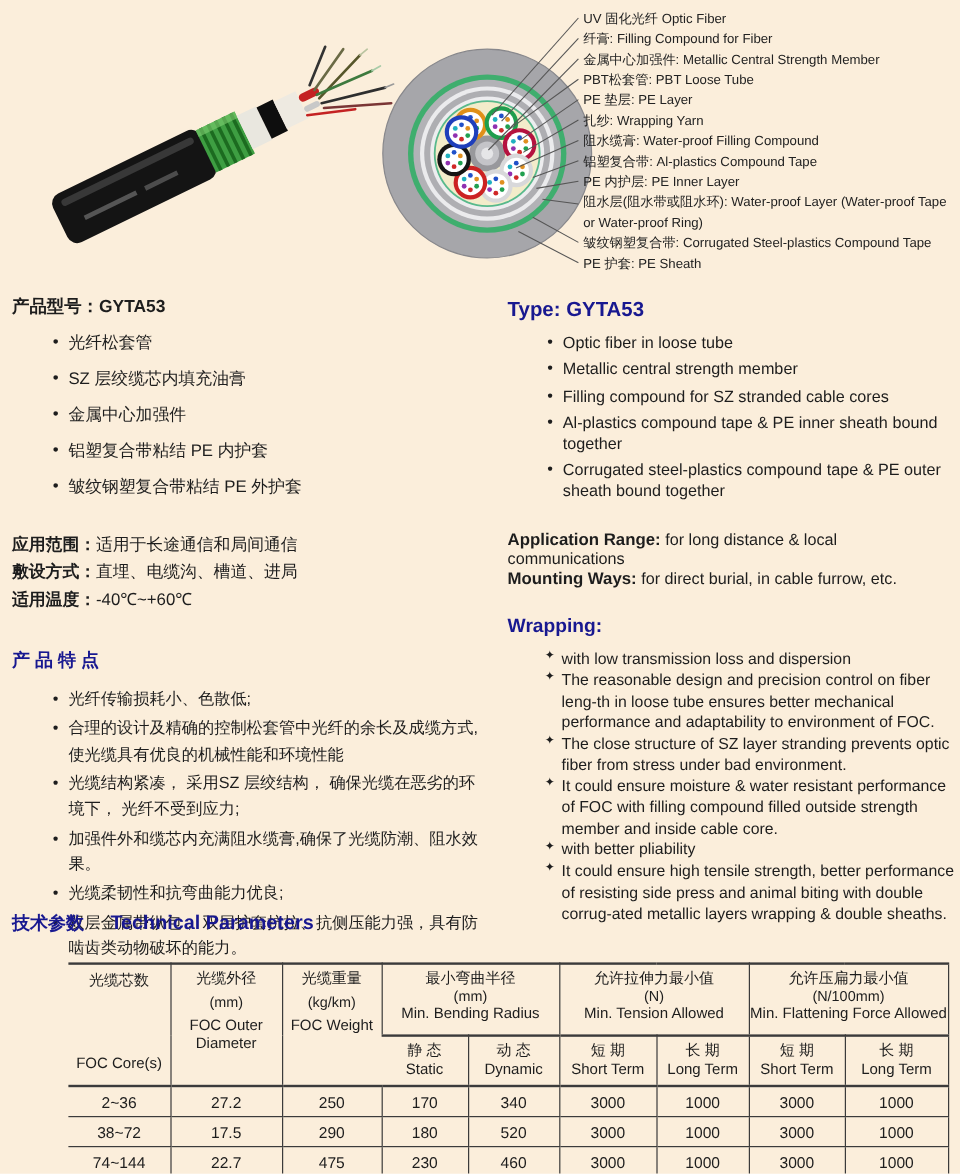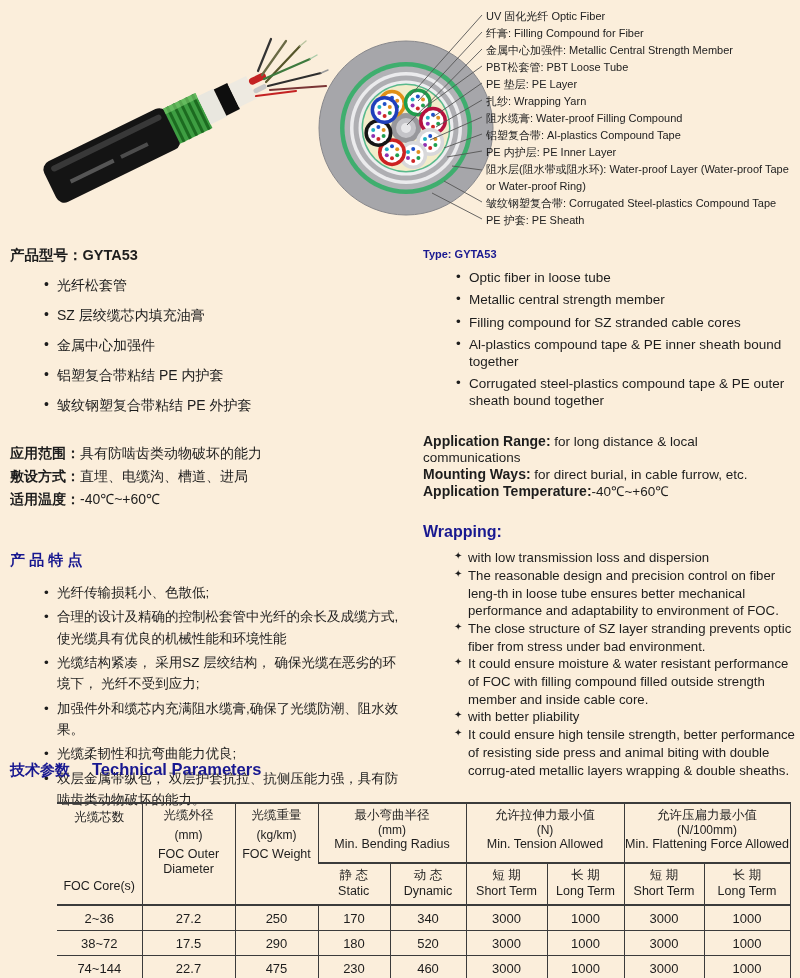--- a/index.html
+++ b/index.html
@@ -17,25 +17,25 @@
   .left-col  { position:absolute; left:10px;  top:246px; width:392px; }
   .right-col { position:absolute; left:423px; top:248px; width:374px; }
   .zh-title { font-size:14.5px; font-weight:bold; margin:0; }
   ul { list-style:none; margin:0; padding:0; }
   .zh-bullets { margin:12px 0 0 34px; }
   .zh-bullets li { position:relative; font-size:14px; margin-bottom:12px; padding-left:13px; }
   .zh-bullets li::before { content:"•"; position:absolute; left:0; top:-1px; }
   .info-block { margin-top:27px; }
   .info-row { font-size:14px; line-height:23px; }
   .info-row .lbl { font-weight:bold; }
-  .zh-feat-title { color:#181890; font-weight:bold; font-size:15px; margin-top:40px; }
+  .zh-feat-title { color:#181890; font-weight:bold; font-size:15px; margin-top:30px; }
   .zh-features { margin:12px 0 0 34px; }
   .zh-features li { position:relative; font-size:13.5px; line-height:1.58; margin-bottom:3px; padding-left:13px; }
   .zh-features li::before { content:"•"; position:absolute; left:0; top:0; }
-  .en-title { color:#181890; font-weight:bold; font-size:11px; margin:0; }
+  .en-title { color:#181890; font-weight:bold; font-size:17px; margin:0; }
   .en-bullets { margin:10px 0 0 33px; }
   .en-bullets li { position:relative; font-size:13.5px; line-height:1.22; margin-bottom:6px; padding-left:13px; }
   .en-bullets li::before { content:"•"; position:absolute; left:0; top:-1px; }
   .en-info { margin-top:24px; }
   .en-info .info-row { font-size:13.5px; line-height:16px; }
   .en-info .lbl { font-size:14px; }
   .en-feat-title { color:#181890; font-weight:bold; font-size:16px; margin-top:23px; }
   .en-features { margin:8px 0 0 33px; }
   .en-features li { position:relative; font-size:13.2px; line-height:1.34; padding-left:12px; }
   .en-features li::before { content:"\2726"; position:absolute; left:-2px; top:0; font-size:10px; }
@@ -205,21 +205,21 @@
   <div class="left-col">
     <p class="zh-title"><span>产品型号：</span><span>GYTA53</span></p>
     <ul class="zh-bullets">
       <li>光纤松套管</li>
       <li>SZ 层绞缆芯内填充油膏</li>
       <li>金属中心加强件</li>
       <li>铝塑复合带粘结 PE 内护套</li>
       <li>皱纹钢塑复合带粘结 PE 外护套</li>
     </ul>
     <div class="info-block">
-      <div class="info-row"><span class="lbl">应用范围：</span><span>具有防啮齿类动物破坏的能力</span></div>
+      <div class="info-row"><span class="lbl">应用范围：</span><span>适用于长途通信和局间通信</span></div>
       <div class="info-row"><span class="lbl">敷设方式：</span><span>直埋、电缆沟、槽道、进局</span></div>
       <div class="info-row"><span class="lbl">适用温度：</span><span>-40℃~+60℃</span></div>
     </div>
     <div class="zh-feat-title">产 品 特 点</div>
     <ul class="zh-features">
       <li>光纤传输损耗小、色散低;</li>
       <li>合理的设计及精确的控制松套管中光纤的余长及成缆方式,使光缆具有优良的机械性能和环境性能</li>
       <li>光缆结构紧凑， 采用SZ 层绞结构， 确保光缆在恶劣的环境下， 光纤不受到应力;</li>
       <li>加强件外和缆芯内充满阻水缆膏,确保了光缆防潮、阻水效果。</li>
       <li>光缆柔韧性和抗弯曲能力优良;</li>
@@ -232,21 +232,20 @@
     <ul class="en-bullets">
       <li>Optic fiber in loose tube</li>
       <li>Metallic central strength member</li>
       <li>Filling compound for SZ stranded cable cores</li>
       <li>Al-plastics compound tape &amp; PE inner sheath bound together</li>
       <li>Corrugated steel-plastics compound tape &amp; PE outer sheath bound together</li>
     </ul>
     <div class="en-info">
       <div class="info-row"><span class="lbl">Application Range:</span><span> for long distance &amp; local communications</span></div>
       <div class="info-row"><span class="lbl">Mounting Ways:</span><span> for direct burial, in cable furrow,  etc.</span></div>
-      <div class="info-row"><span class="lbl">Application Temperature:</span><span>-40℃~+60℃</span></div>
     </div>
     <div class="en-feat-title">Wrapping:</div>
     <ul class="en-features">
       <li>with low transmission loss and dispersion</li>
       <li>The reasonable design and precision control on fiber leng-th in loose tube ensures better mechanical performance and adaptability to environment of FOC.</li>
       <li>The close structure of SZ layer stranding prevents optic fiber from stress under bad environment.</li>
       <li>It could ensure moisture &amp; water resistant performance of FOC with filling compound filled outside strength member and inside cable core.</li>
       <li>with better pliability</li>
       <li>It could ensure high tensile strength, better performance of resisting side press and animal biting with double corrug-ated metallic layers wrapping &amp; double sheaths.</li>
     </ul>

